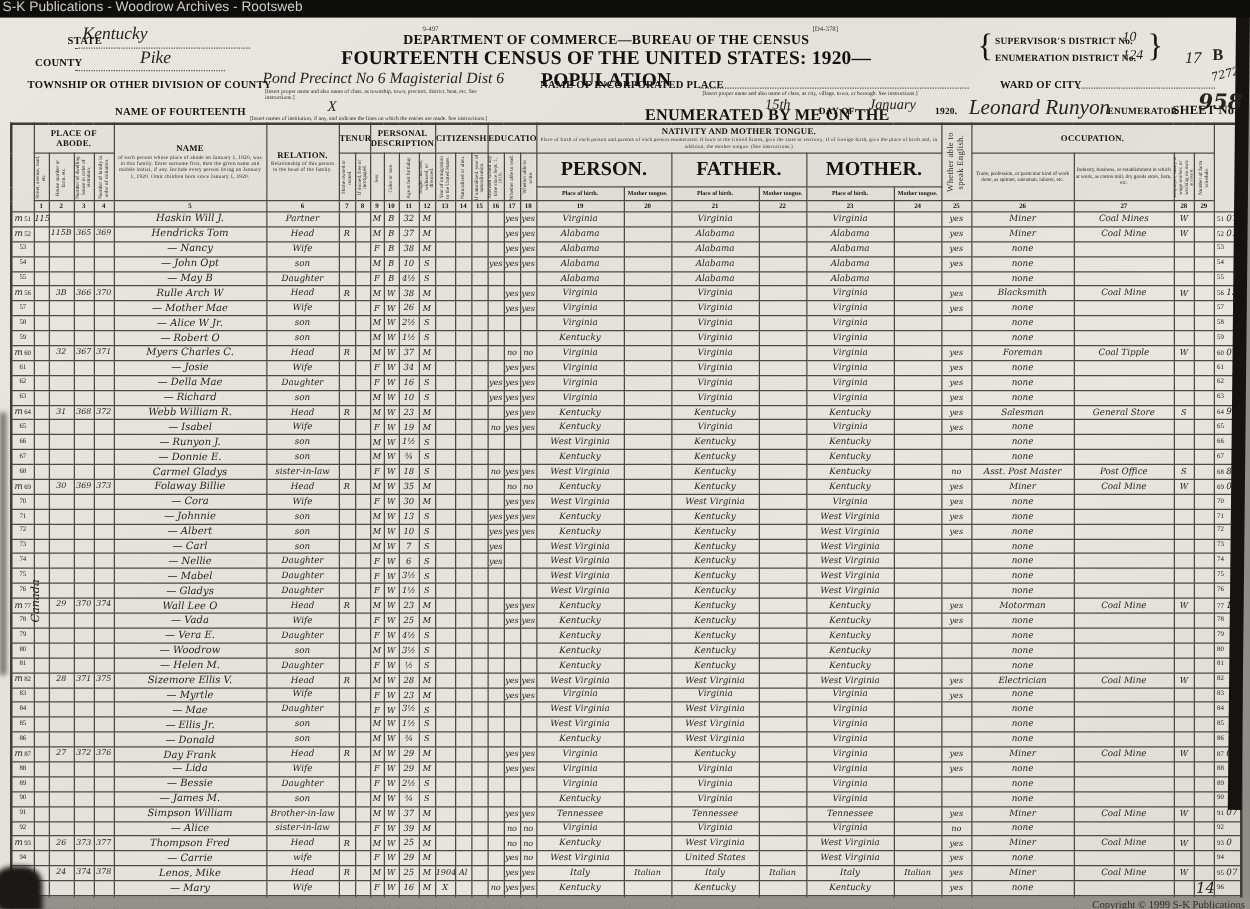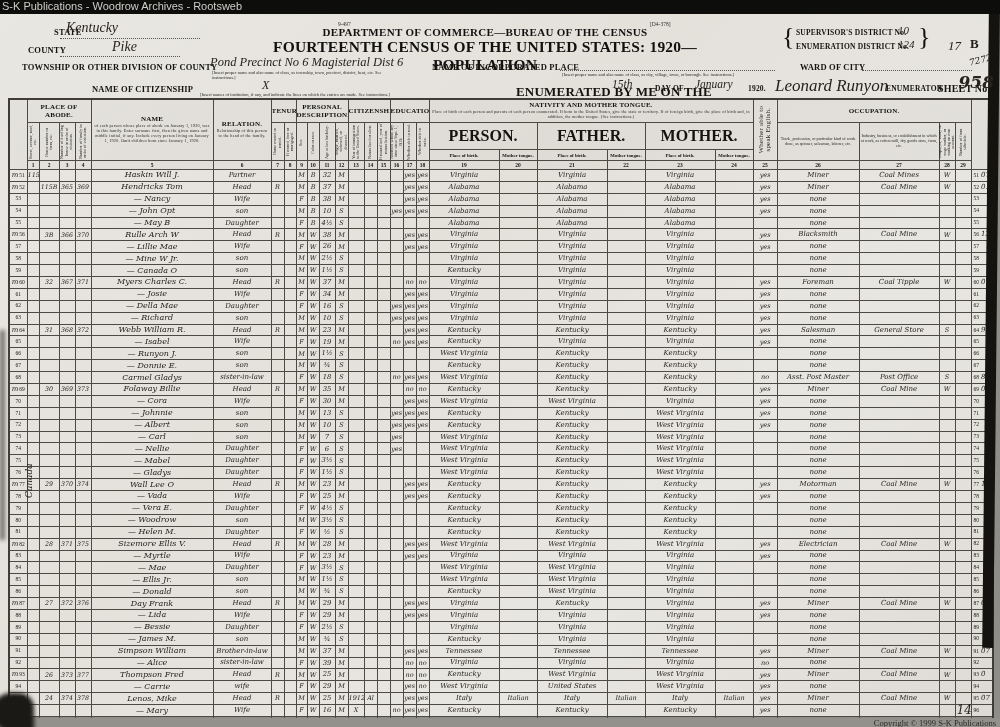--- a/index.html
+++ b/index.html
@@ -107,21 +107,21 @@
 
 <div class="fh lbl" style="left:22px;top:62px;">TOWNSHIP OR OTHER DIVISION OF COUNTY</div>
 <div class="fh hw" style="left:210px;top:55px;font-size:12.5px;white-space:nowrap;">Pond Precinct  No 6  Magisterial Dist 6</div>
 <div class="fh tiny" style="left:212px;top:70px;width:190px;">[Insert proper name and also name of class, as township, town, precinct, district, beat, etc.  See instructions.]</div>
 <div class="fh lbl" style="left:432px;top:62px;">NAME OF INCORPORATED PLACE</div>
 <div class="fh" style="left:560px;top:70px;width:215px;border-bottom:1px dotted #555;"></div>
 <div class="fh tiny" style="left:562px;top:72px;width:200px;">[Insert proper name and also name of class, as city, village, town, or borough.  See instructions.]</div>
 <div class="fh lbl" style="left:800px;top:62px;font-family:Liberation Serif, serif;">WARD OF CITY</div>
 <div class="fh" style="left:862px;top:70px;width:110px;border-bottom:1px dotted #555;"></div>
 
-<div class="fh lbl" style="left:92px;top:84px;">NAME OF CITIZENSHIP</div>
+<div class="fh lbl" style="left:92px;top:84px;">NAME OF FOURTEENTH</div>
 <div class="fh hw" style="left:262px;top:78px;font-size:12px;">X</div>
 <div class="fh tiny" style="left:200px;top:92px;width:260px;">[Insert names of institution, if any, and indicate the lines on which the entries are made.  See instructions.]</div>
 <div class="fh lbl" style="left:516px;top:84px;font-size:13px;">ENUMERATED BY ME ON THE</div>
 <div class="fh hw" style="left:612px;top:78px;font-size:11.5px;">15th</div>
 <div class="fh lbl" style="left:655px;top:84px;font-size:7.5px;">DAY OF</div>
 <div class="fh hw" style="left:695px;top:78px;font-size:11.5px;">January</div>
 <div class="fh lbl" style="left:748px;top:84px;font-size:7.5px;">1920.</div>
 <div class="fh hw" style="left:775px;top:76px;font-size:17px;white-space:nowrap;">Leonard Runyon</div>
 <div class="fh lbl" style="left:886px;top:84px;font-size:7.5px;">ENUMERATOR</div>
 
@@ -451,21 +451,21 @@
         <td class="c-emp hw">W</td>
         <td class="c-farm"></td>
         <td class="mcell right">56<span class="hw mrmark">13</span></td>
       </tr>
       <tr>
         <td class="mcell">57</td>
         <td class="c-st"></td>
         <td class="c-hn"></td>
         <td class="c-dw"></td>
         <td class="c-fm"></td>
-        <td class="c-name hw gb">— Lillie Mae</td>
+        <td class="c-name hw gb">— Mother Mae</td>
         <td class="c-rel hw gb">Wife</td>
         <td class="c-own gb"></td>
         <td class="c-mort"></td>
         <td class="c-sex hw gb">F</td>
         <td class="c-race hw">W</td>
         <td class="c-age hw">26</td>
         <td class="c-mar hw">M</td>
         <td class="c-imm gb"></td>
         <td class="c-nat"></td>
         <td class="c-natyr"></td>
@@ -484,21 +484,21 @@
         <td class="c-emp"></td>
         <td class="c-farm"></td>
         <td class="mcell right">57</td>
       </tr>
       <tr>
         <td class="mcell">58</td>
         <td class="c-st"></td>
         <td class="c-hn"></td>
         <td class="c-dw"></td>
         <td class="c-fm"></td>
-        <td class="c-name hw gb">— Mine W Jr.</td>
+        <td class="c-name hw gb">— Alice W Jr.</td>
         <td class="c-rel hw gb">son</td>
         <td class="c-own gb"></td>
         <td class="c-mort"></td>
         <td class="c-sex hw gb">M</td>
         <td class="c-race hw">W</td>
         <td class="c-age hw">2½</td>
         <td class="c-mar hw">S</td>
         <td class="c-imm gb"></td>
         <td class="c-nat"></td>
         <td class="c-natyr"></td>
@@ -517,21 +517,21 @@
         <td class="c-emp"></td>
         <td class="c-farm"></td>
         <td class="mcell right">58</td>
       </tr>
       <tr>
         <td class="mcell">59</td>
         <td class="c-st"></td>
         <td class="c-hn"></td>
         <td class="c-dw"></td>
         <td class="c-fm"></td>
-        <td class="c-name hw gb">— Canada O</td>
+        <td class="c-name hw gb">— Robert O</td>
         <td class="c-rel hw gb">son</td>
         <td class="c-own gb"></td>
         <td class="c-mort"></td>
         <td class="c-sex hw gb">M</td>
         <td class="c-race hw">W</td>
         <td class="c-age hw">1½</td>
         <td class="c-mar hw">S</td>
         <td class="c-imm gb"></td>
         <td class="c-nat"></td>
         <td class="c-natyr"></td>
@@ -1713,21 +1713,21 @@
         <td class="c-dw hw">374</td>
         <td class="c-fm hw">378</td>
         <td class="c-name hw gb">Lenos, Mike</td>
         <td class="c-rel hw gb">Head</td>
         <td class="c-own hw gb">R</td>
         <td class="c-mort"></td>
         <td class="c-sex hw gb">M</td>
         <td class="c-race hw">W</td>
         <td class="c-age hw">25</td>
         <td class="c-mar hw">M</td>
-        <td class="c-imm hw gb">1912</td>
+        <td class="c-imm hw gb">1904</td>
         <td class="c-nat hw">Al</td>
         <td class="c-natyr"></td>
         <td class="c-sch gb"></td>
         <td class="c-read hw">yes</td>
         <td class="c-write hw">yes</td>
         <td class="c-pob hw gb">Italy</td>
         <td class="c-mt hw">Italian</td>
         <td class="c-fpob hw gb">Italy</td>
         <td class="c-fmt hw">Italian</td>
         <td class="c-mpob hw gb">Italy</td>

